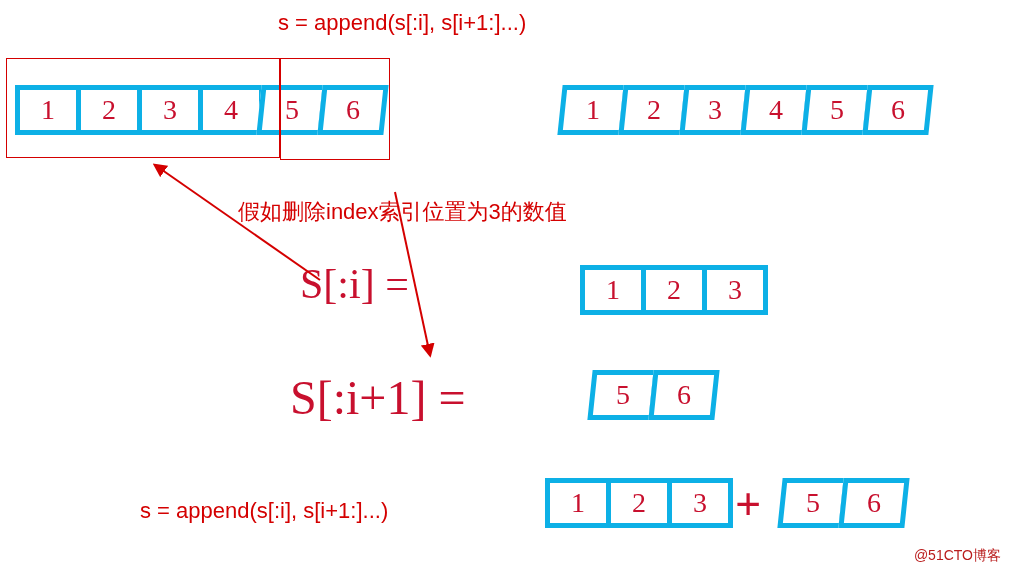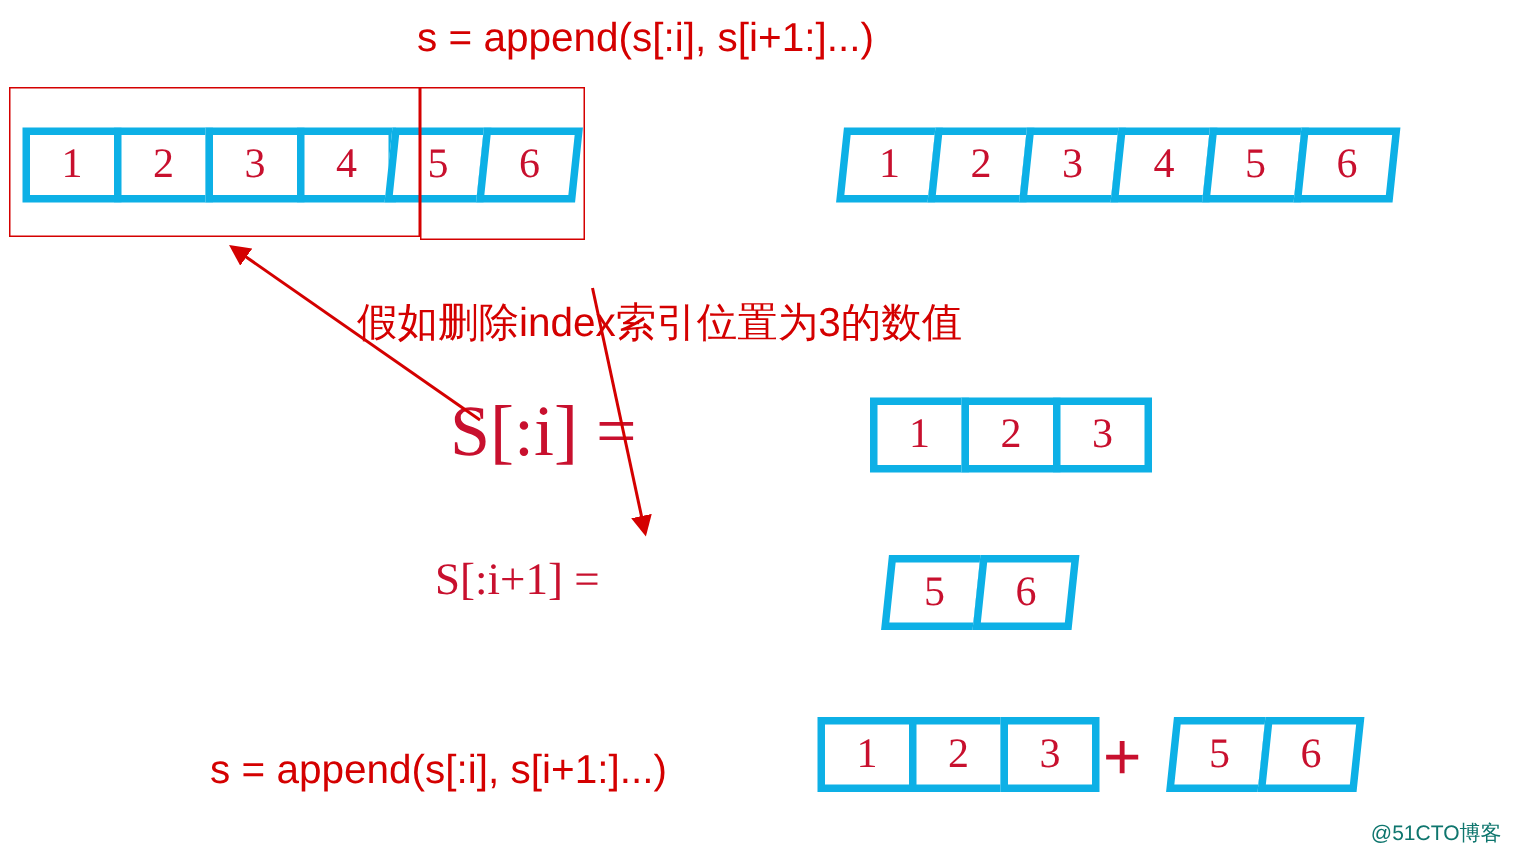--- a/index.html
+++ b/index.html
@@ -7,29 +7,29 @@
     padding: 0;
     width: 1009px;
     height: 571px;
     background: #ffffff;
     font-family: "Segoe UI", Arial, sans-serif;
     position: relative;
     overflow: hidden;
   }
   .red-text {
     color: #d40000;
-    font-size: 27px;
+    font-size: 22px;
     position: absolute;
     white-space: nowrap;
   }
   .watermark {
     position: absolute;
     right: 8px;
     bottom: 6px;
-    color: #0f766e;
+    color: #b91c1c;
     font-size: 14px;
   }
   
   .array-row {
     position: absolute;
     display: flex;
   }
   .cell {
     box-sizing: border-box;
     border: 5px solid #0db0e6;
@@ -52,21 +52,21 @@
   .sel-box {
     position: absolute;
     border: 1px solid #d40000;
     background: transparent;
   }
   
   .handwrite {
     position: absolute;
     font-family: "Comic Sans MS", "Segoe Script", cursive;
     color: #c8102e;
-    font-size: 48px;
+    font-size: 42px;
     white-space: nowrap;
   }
   .plus-mark {
     position: absolute;
     font-family: "Comic Sans MS", cursive;
     color: #c8102e;
     font-size: 46px;
     font-weight: bold;
   }
   
@@ -131,21 +131,21 @@
       <span class="v" data-bind="slice_head.0">1</span>
     </div>
   <div class="cell">
       <span class="v" data-bind="slice_head.1">2</span>
     </div>
   <div class="cell">
       <span class="v" data-bind="slice_head.2">3</span>
     </div>
 </div>
 
-<div class="handwrite" style="left:290px; top:370px; font-size:30px;" data-bind="slice_tail_label">S[:i+1]  =</div>
+<div class="handwrite" style="left:290px; top:370px; font-size:48px;" data-bind="slice_tail_label">S[:i+1]  =</div>
 
 <div class="array-row" style="left:590px; top:370px;">
   <div class="cell slanted">
       <span class="v" data-bind="slice_tail.0">5</span>
     </div>
   <div class="cell slanted">
       <span class="v" data-bind="slice_tail.1">6</span>
     </div>
 </div>
 

